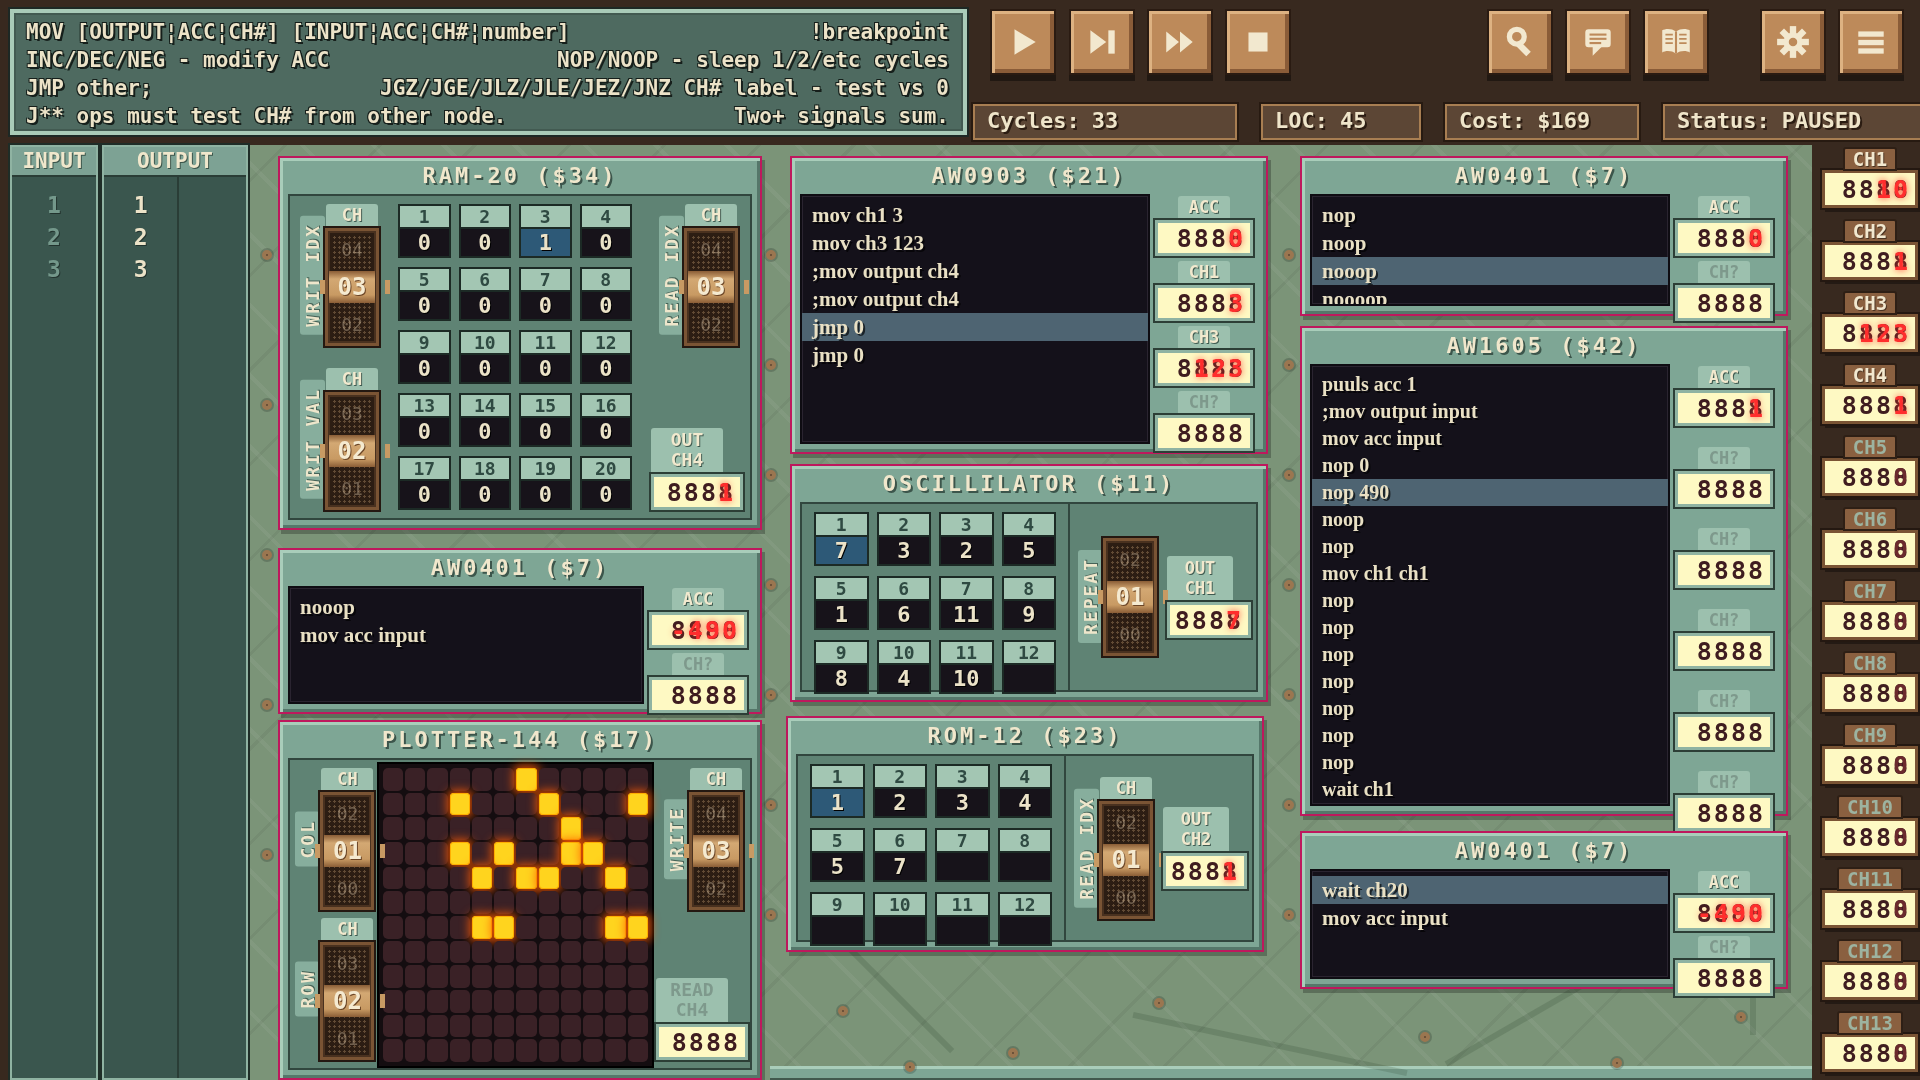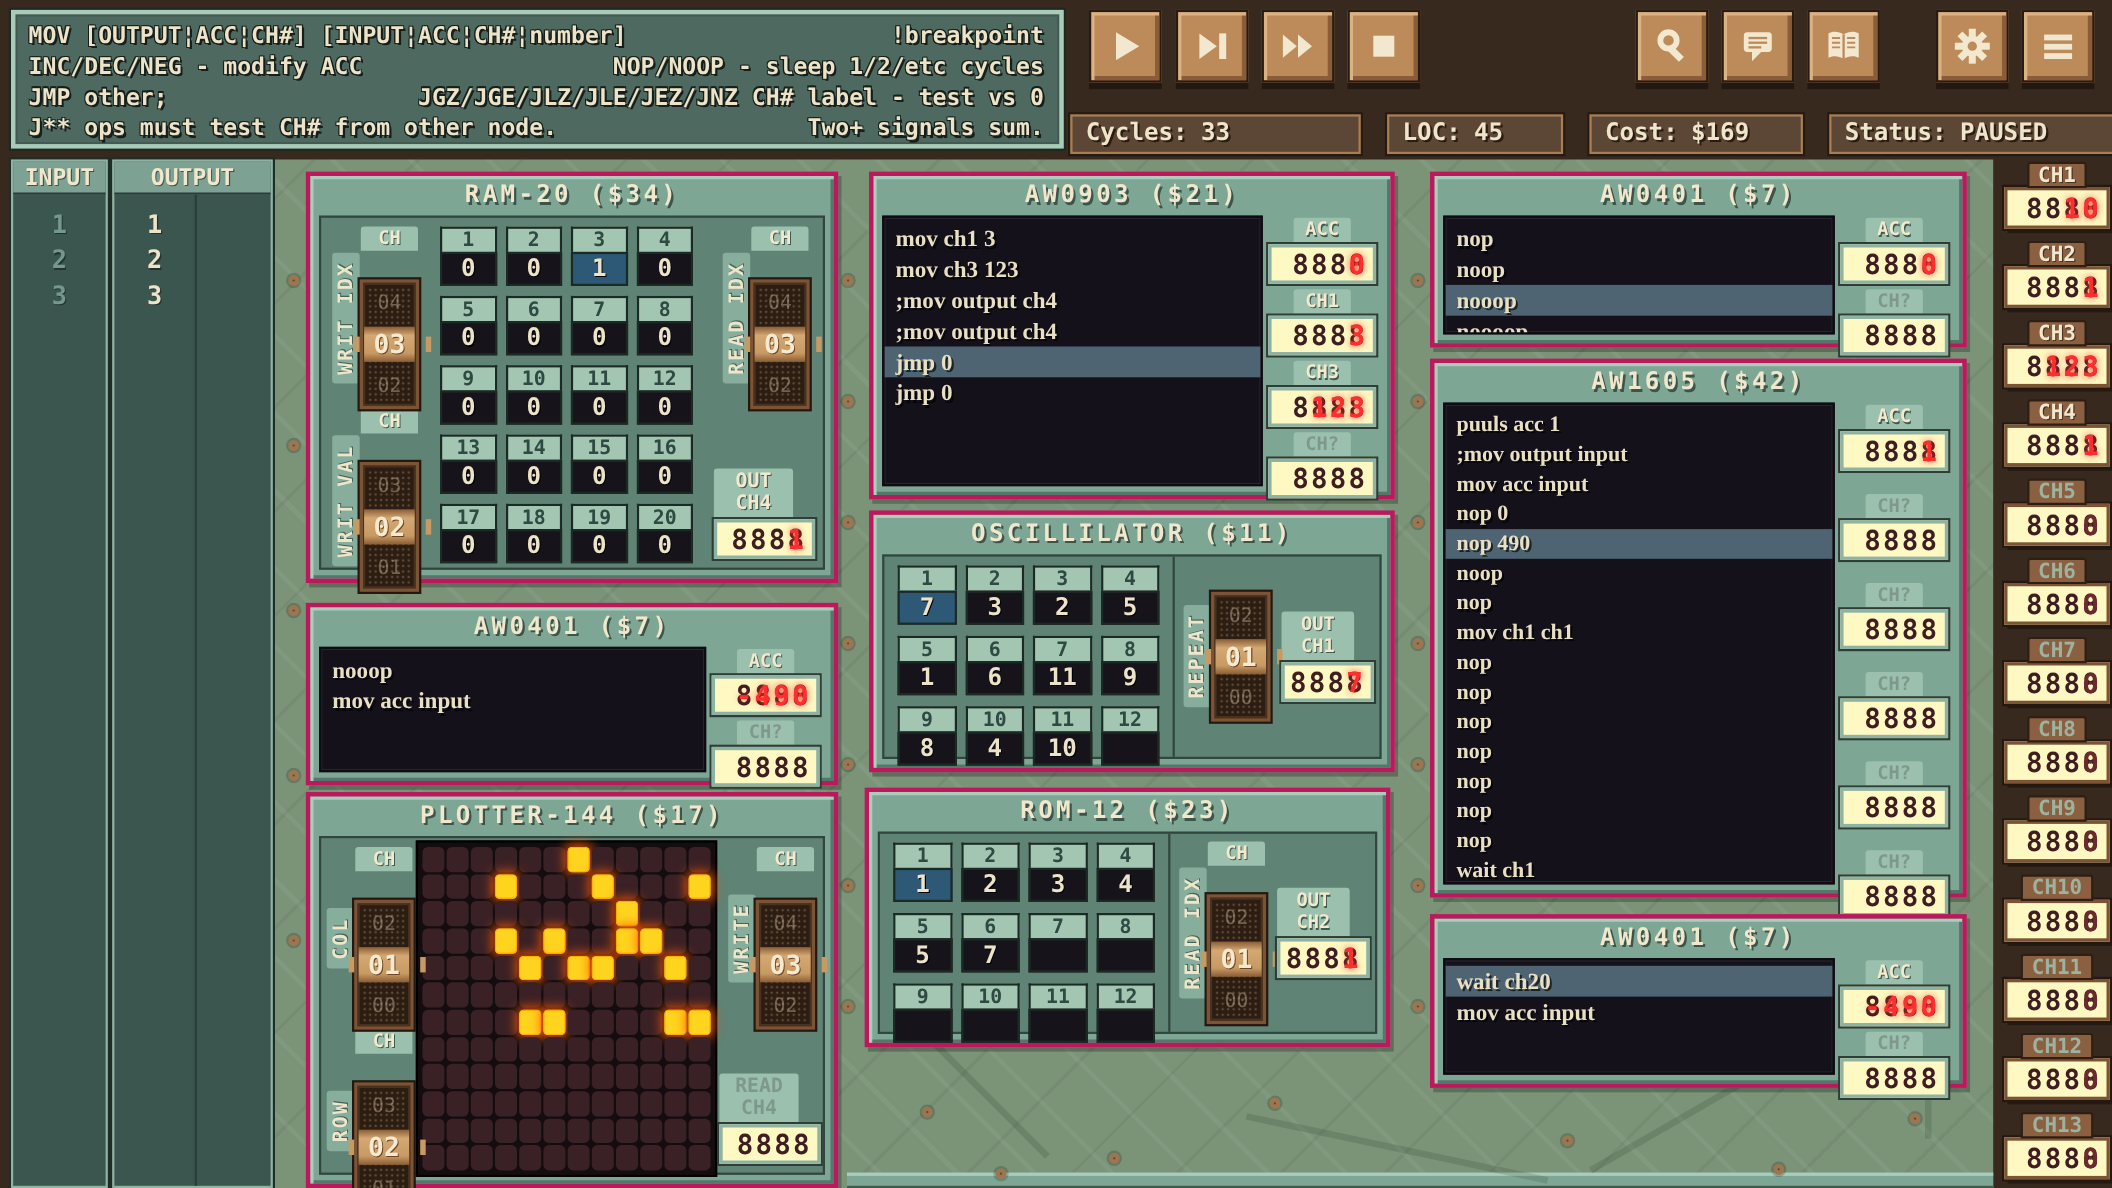--- a/index.html
+++ b/index.html
@@ -47,21 +47,21 @@
     text-align:center;text-shadow:1px 1px 0 #3c554b;border-bottom:2px solid #2a3d36;}
   .iovals{padding-top:12px;}
   .ioval{height:32px;line-height:32px;text-align:center;font-size:23px;font-weight:bold;color:#ece3c8;
     text-shadow:1px 1px 0 rgba(0,0,0,.4);}
   .iocol.input .ioval{color:#74988b;}
   .iosplit{position:absolute;top:30px;bottom:0;left:0;right:0;display:flex;}
   .iosplit .iovals{flex:1.1;border-right:2px solid #2a3d36;}
   .iosplit .empty{flex:1;}
 
   
-  .panel{position:absolute;background:#7ea695;border:4px solid #be185d;
+  .panel{position:absolute;background:#7ea695;border:2px solid #be185d;
     box-shadow:inset 3px 3px 0 #a9cdba, inset -3px -3px 0 #55776a, 3px 4px 0 rgba(0,0,0,.25);}
   .ptitle{height:36px;line-height:36px;text-align:center;color:#f0e7cc;font-weight:bold;font-size:22px;
     letter-spacing:3px;text-shadow:2px 2px 0 #3c554b;white-space:pre;}
   .inset{position:absolute;left:8px;right:8px;top:36px;bottom:8px;background:#5f8374;
     border:2px solid #31463e;display:flex;}
 
   
   .memgrid{display:grid;gap:10px 8px;padding:8px 12px;align-content:start;flex:1;}
   .cell .hdr{background:#a3c6b3;color:#2f4a42;font-size:18px;font-weight:bold;text-align:center;
     height:23px;line-height:21px;border:2px solid #1c2a25;border-bottom:none;}
@@ -70,21 +70,21 @@
   .cell.hl .val{background:#2d5977;}
   .ram-grid{gap:9px 8px;padding:8px 12px;}
 
   
   .sidecol{display:flex;flex-direction:column;justify-content:space-between;align-items:center;
     padding:8px 2px;}
   .sidecol.w92{width:96px;} .sidecol.w104{width:106px;}
 
   
   .dgroup{display:flex;align-items:center;}
-  .dstack{display:flex;flex-direction:column;align-items:center;gap:24px;}
+  .dstack{display:flex;flex-direction:column;align-items:center;}
   .vlabel{writing-mode:vertical-rl;transform:rotate(180deg);background:#87ae9d;color:#eee6cb;
     font-weight:bold;font-size:18px;letter-spacing:2px;padding:8px 2px;border-radius:3px;
     text-shadow:1px 1px 0 #466357;margin-left:3px;}
   .dial{position:relative;width:54px;height:118px;background:#2c1d13;border:3px solid #7a5434;
     box-shadow:0 0 0 2px #241811, inset 0 0 0 2px #49311f;}
   .dial .tex{position:absolute;inset:4px;
     background-image:radial-gradient(rgba(220,180,130,.30) 1px, transparent 1.4px);
     background-size:5px 5px;}
   .dial .band{position:absolute;left:1px;right:1px;top:50%;height:32px;transform:translateY(-50%);
     background:linear-gradient(#8a5d36,#d3a873 25%,#c89a63 75%,#8a5d36);display:flex;align-items:center;

